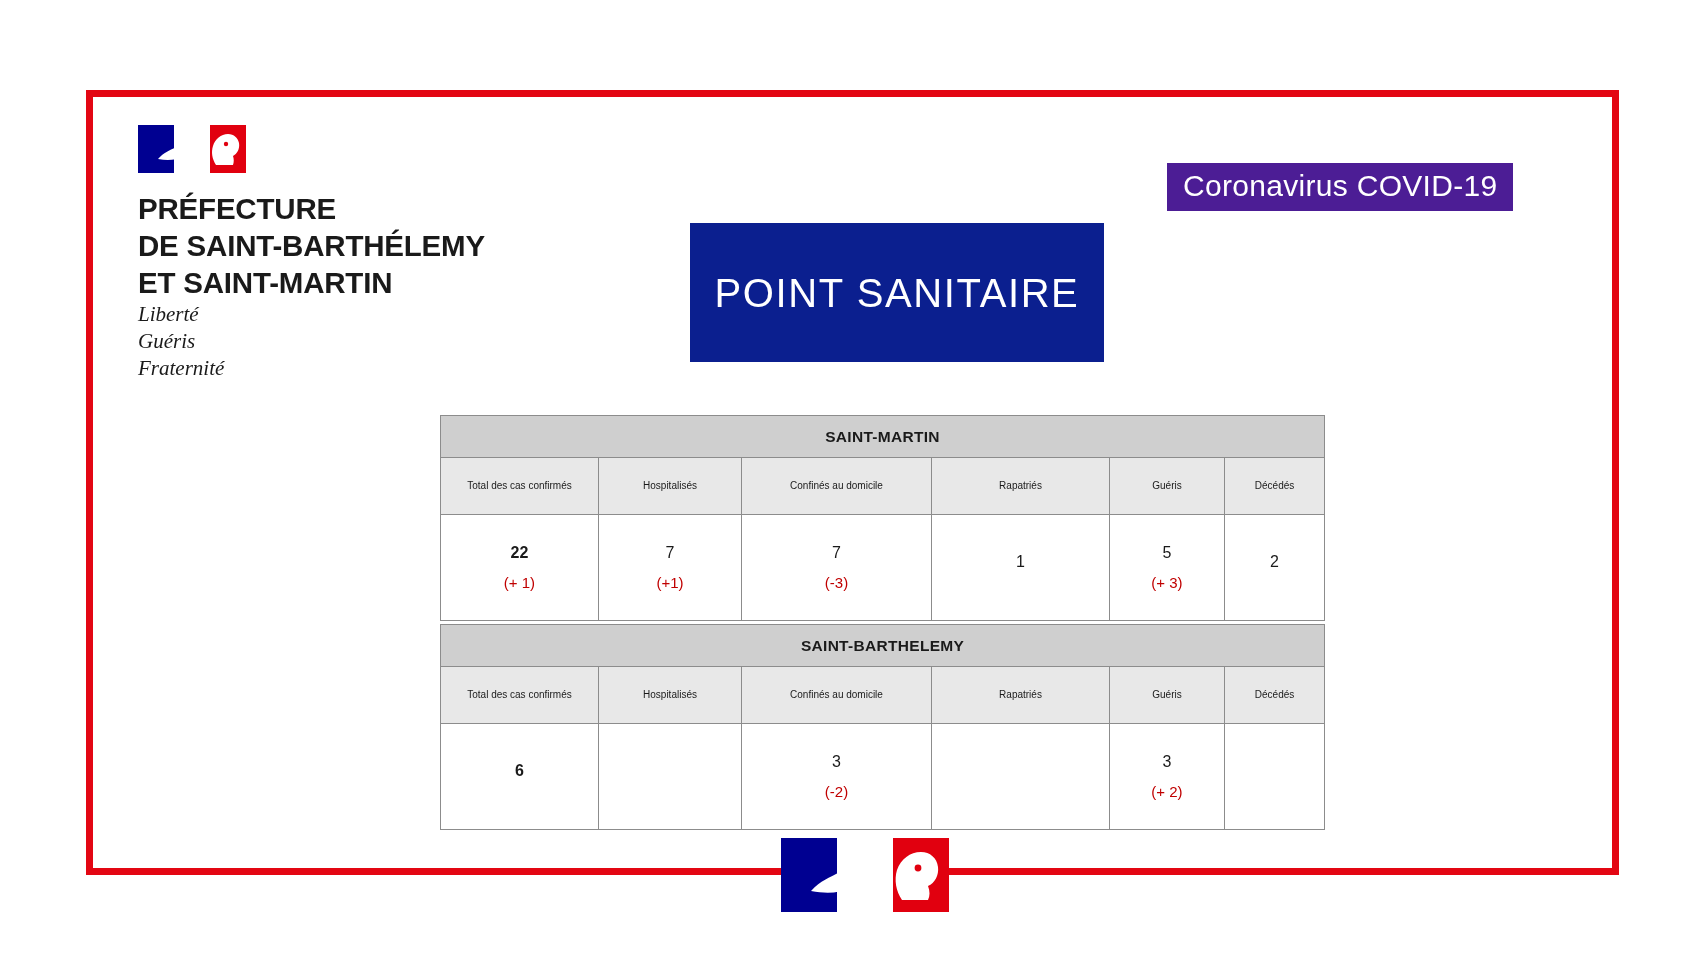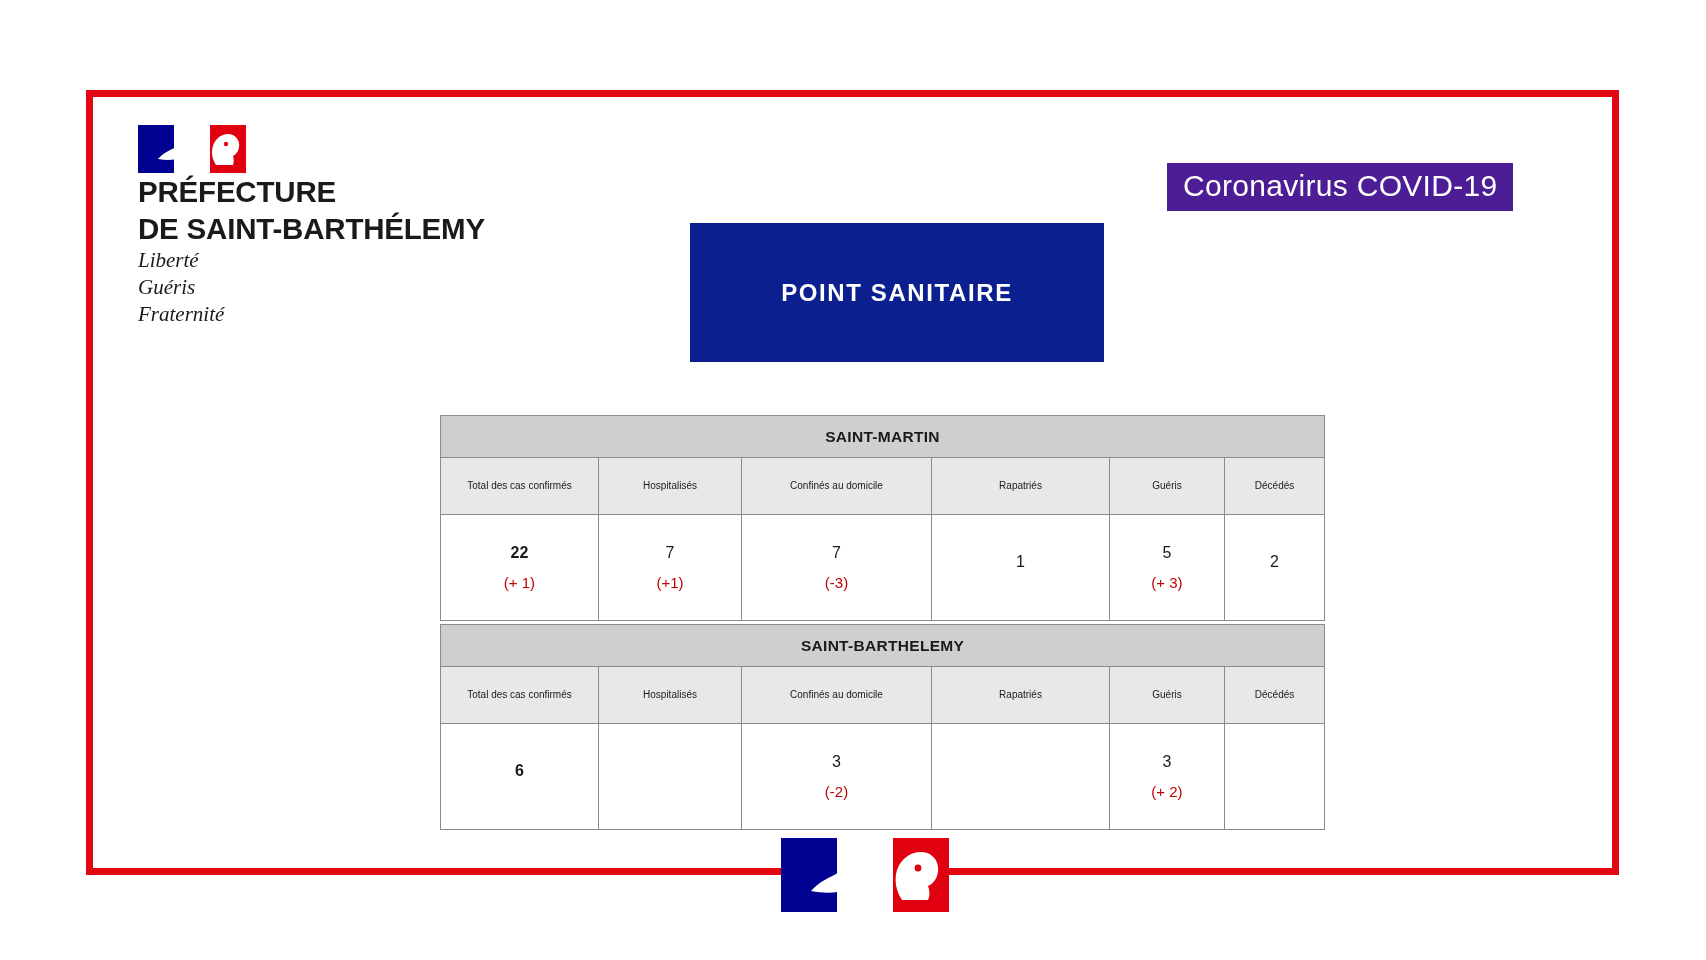--- a/index.html
+++ b/index.html
@@ -48,20 +48,21 @@
     top: 0;
     width: 36px;
     height: 48px;
   }
   .marianne .band.blue { left: 0; background: #000091; }
   .marianne .band.white { left: 36px; background: #ffffff; }
   .marianne .band.red { left: 72px; background: #e1000f; }
   .marianne svg { position: absolute; left: 0; top: 0; }
 
   .pref-title {
+    margin-top: 17px;
     font-size: 29.5px;
     font-weight: bold;
     line-height: 1.26;
     letter-spacing: -0.2px;
     color: #1a1a1a;
     font-family: "Liberation Sans", sans-serif;
   }
   .devise {
     font-family: "Liberation Serif", serif;
     font-style: italic;
@@ -92,22 +93,22 @@
     width: 414px;
     height: 139px;
     background: #0b1f8f;
     color: #ffffff;
     display: flex;
     flex-direction: column;
     align-items: center;
     justify-content: center;
     text-align: center;
     line-height: 1.3;
-    font-size: 24px;
-    font-weight: bold;
+    font-size: 40px;
+    font-weight: normal;
     letter-spacing: 1.6px;
   }
 
   
   table.covid {
     position: absolute;
     border-collapse: collapse;
     table-layout: fixed;
     width: 849px;
   }
@@ -195,20 +196,21 @@
       <div class="band red"></div>
       <svg width="108" height="48" viewBox="0 0 108 48">
         <path d="M20 34 C26 27, 31 26, 38 22 C44 19, 48 16, 52 13 C50 19, 46 23, 41 26 C47 25, 52 22, 56 18 C55 24, 50 29, 44 32 C38 35, 30 36, 20 34 Z" fill="#ffffff"></path>
         <path d="M78 40 C74 34, 73 27, 75 21 C77 14, 83 9, 90 9 C96 9, 100 13, 101 18 C102 24, 99 29, 95 31 C96 34, 96 37, 95 40 Z" fill="#ffffff"></path>
         <circle cx="88" cy="19" r="2.2" fill="#e1000f"></circle>
       </svg>
     </div>
     <div class="pref-title">
       <div>PRÉFECTURE</div>
       <div>DE SAINT-BARTHÉLEMY</div>
+      <div>ET SAINT-MARTIN</div>
     </div>
     <div class="devise">
       <div>Liberté</div>
       <div>Guéris</div>
       <div>Fraternité</div>
     </div>
   </div>
 
   <div class="corona-banner">Coronavirus COVID-19</div>
 

